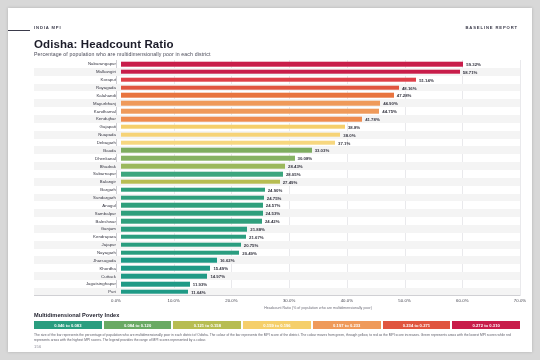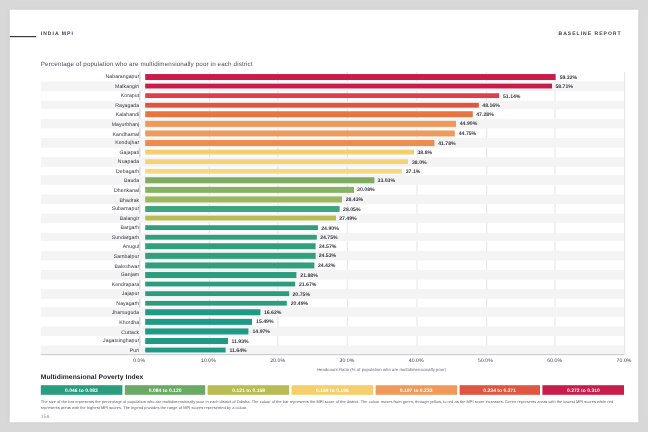--- a/index.html
+++ b/index.html
@@ -62,20 +62,21 @@
 <body>
 
 <div class="page">
 
   <div class="runhead">
     <div class="rh-rule"></div>
     <div class="rh-left">INDIA MPI</div>
     <div class="rh-right">BASELINE REPORT</div>
   </div>
 
+  <div class="title">Odisha: Headcount Ratio</div>
   <div class="subtitle">Percentage of population who are multidimensionally poor in each district</div>
 
   <div class="chart">
     <div class="plot">
       <div id="grid">
           <div class="gridline" style="left: 82px; background: rgb(208, 208, 212);"></div>
           <div class="gridline" style="left: 139.714px;"></div>
           <div class="gridline" style="left: 197.429px;"></div>
           <div class="gridline" style="left: 255.143px;"></div>
           <div class="gridline" style="left: 312.857px;"></div>

